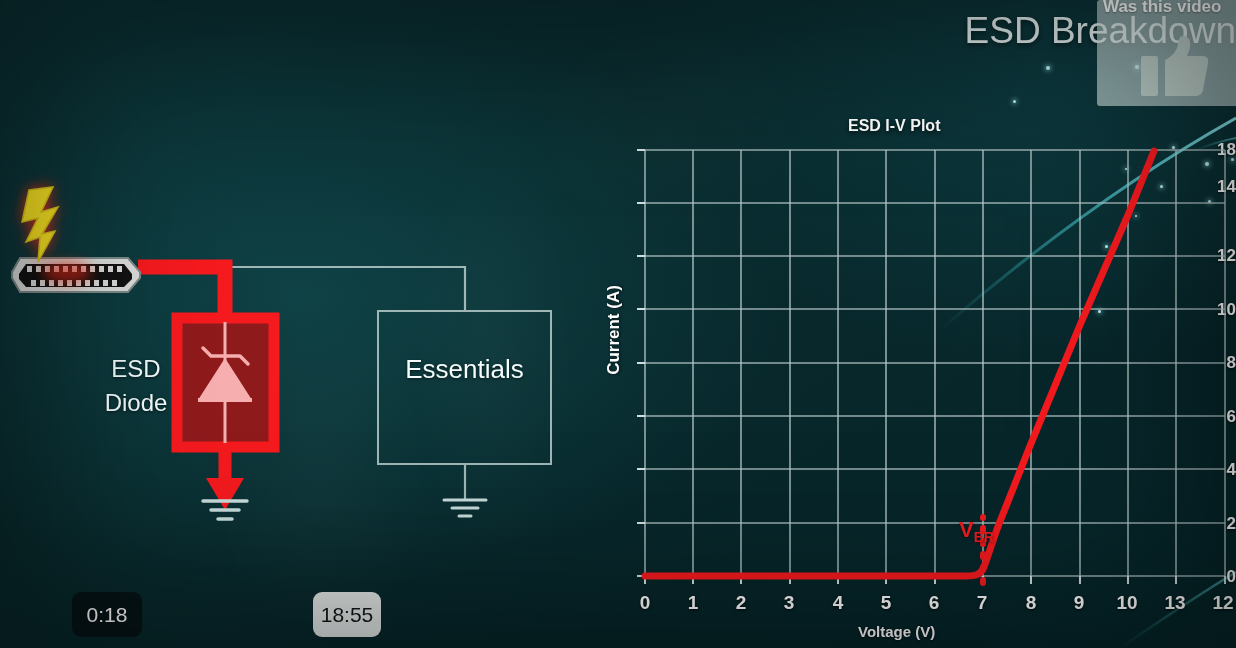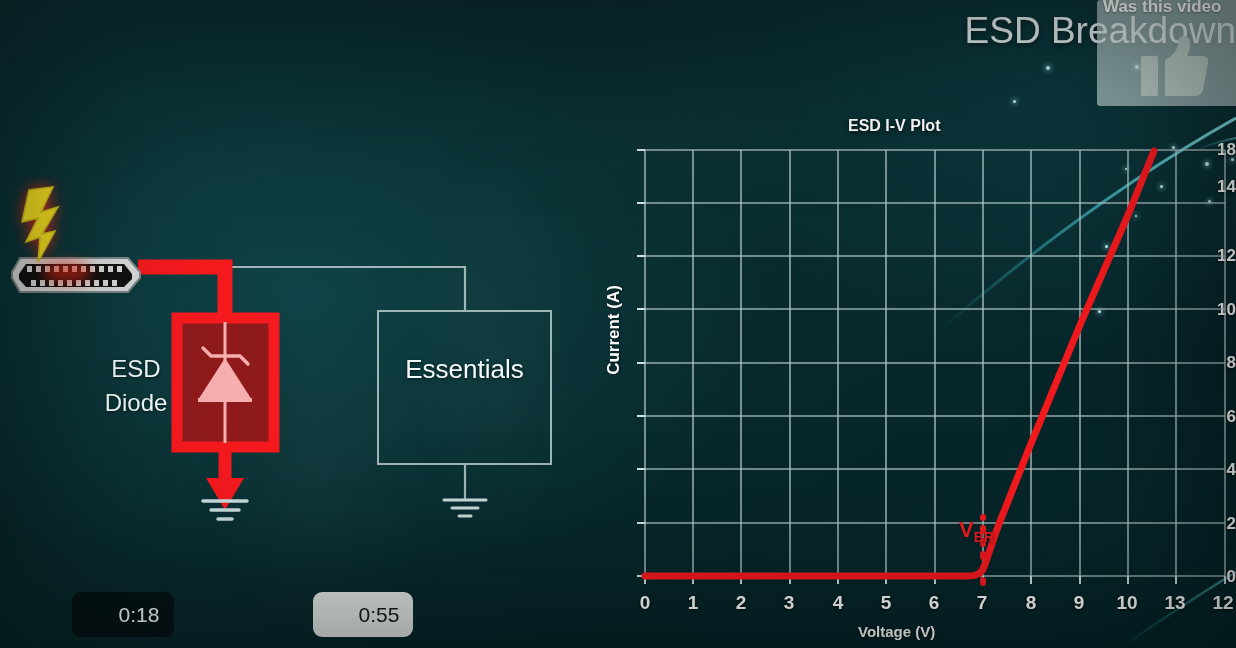--- a/index.html
+++ b/index.html
@@ -196,21 +196,20 @@
   .vbr-label sub { font-size: 14px; }
 
   
   .chip {
     position: absolute;
     border-radius: 9px;
     font-size: 21px;
     display: flex;
     align-items: center;
     justify-content: center;
-    padding-left: 32px;
   }
   .chip-dark { background: #061417; color: #ffffff; left: 72px; top: 592px; width: 70px; height: 45px; }
   .chip-light { background: #dde3e2; color: #14171a; left: 313px; top: 592px; width: 68px; height: 45px; }
 </style>
 </head>
 <body>
 
 <div id="stage">
 
   <div class="bg-texture"></div>
@@ -441,16 +440,16 @@
                C 410 452 414 437 421 419
                L 452 341 L 502 220 L 550 110 L 576 46" fill="none" stroke="#f41a1e" stroke-width="7" stroke-linecap="round" stroke-linejoin="round"></path>
     </svg>
 
     <div class="vbr-label" style="left:381px;top:412px;">
       <span>V</span><sub>BR</sub>
     </div>
   </div>
 
   <div class="chip chip-dark">0:18</div>
-  <div class="chip chip-light">0:55</div>
+  <div class="chip chip-light">18:55</div>
 
   <div class="vignette"></div>
 </div>
 
 </body></html>

